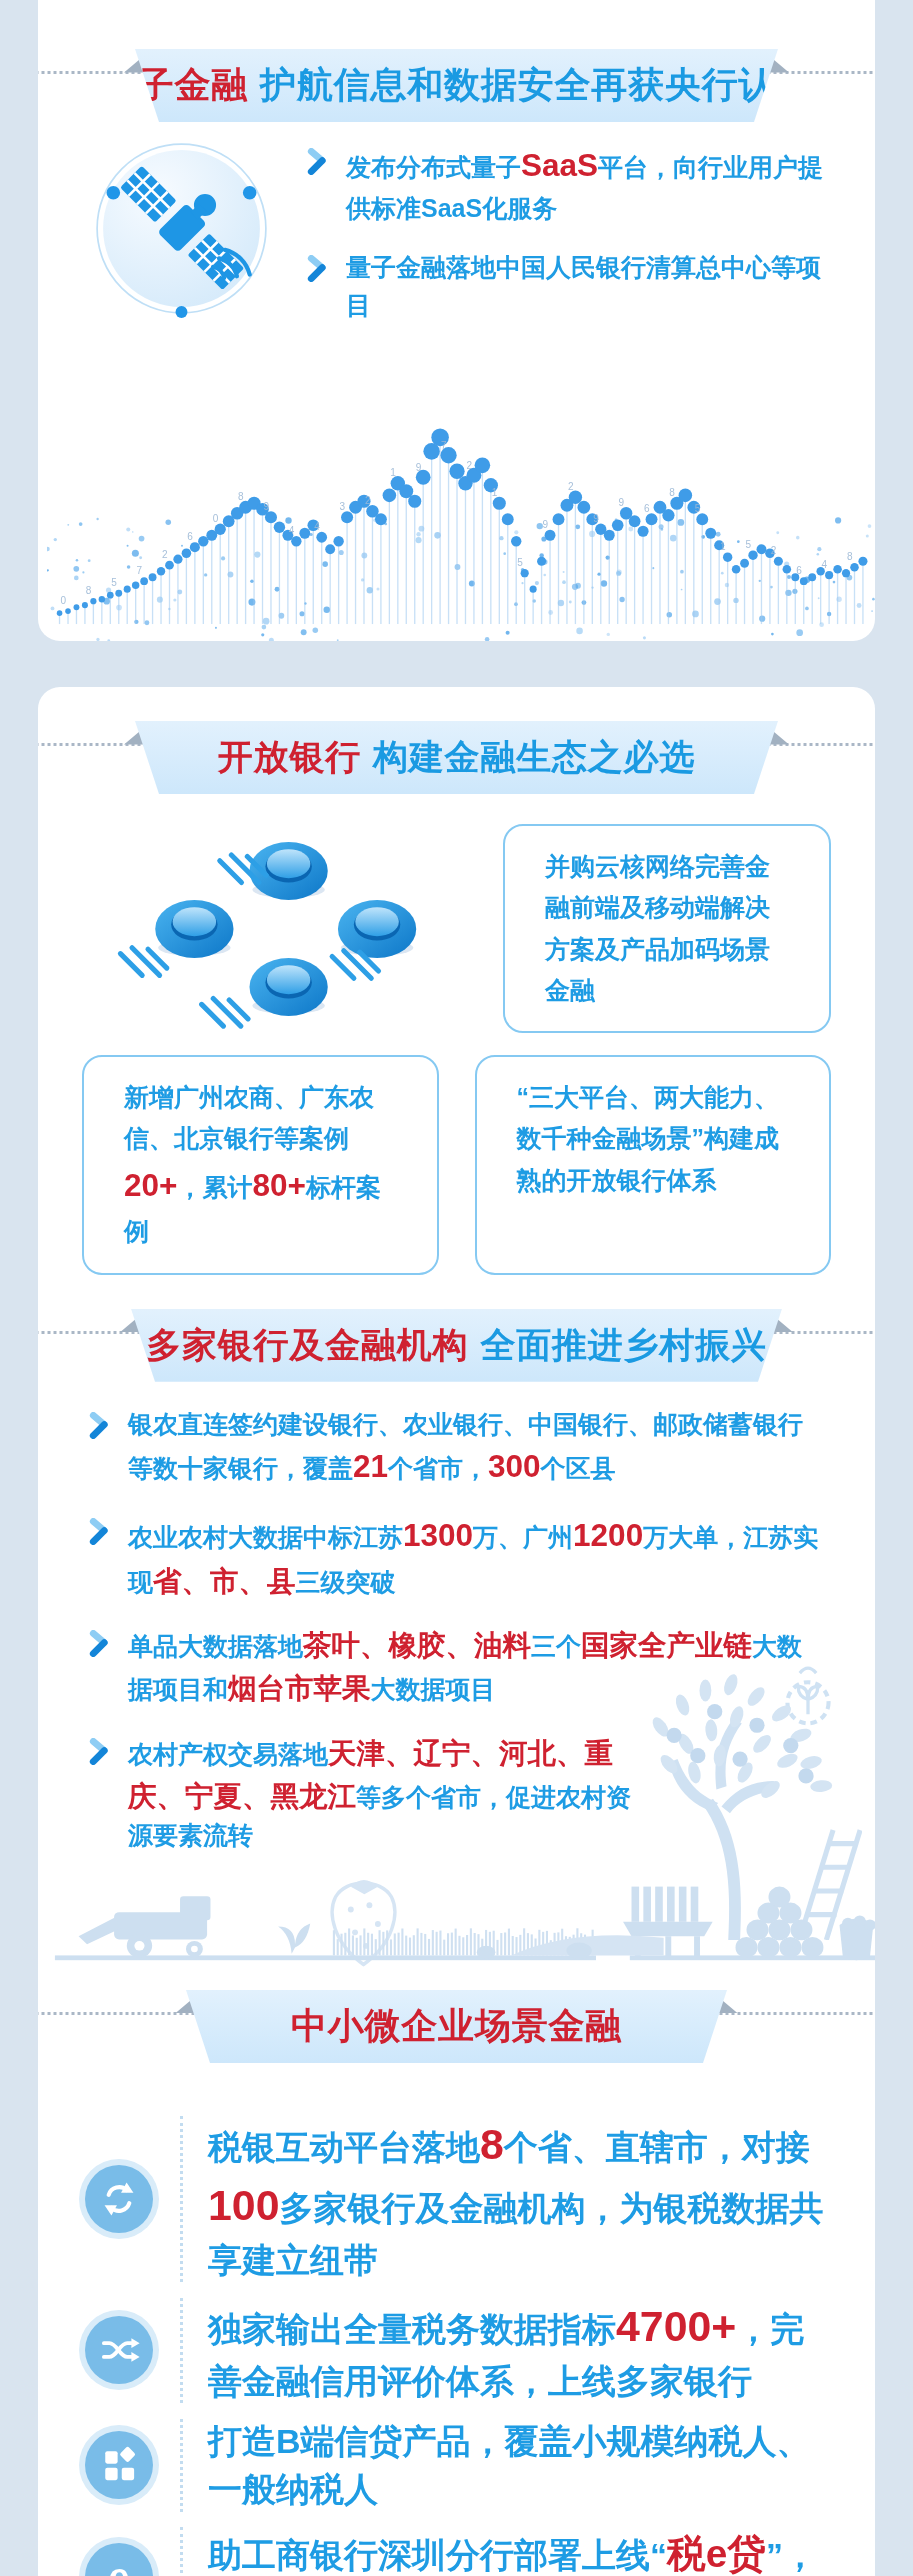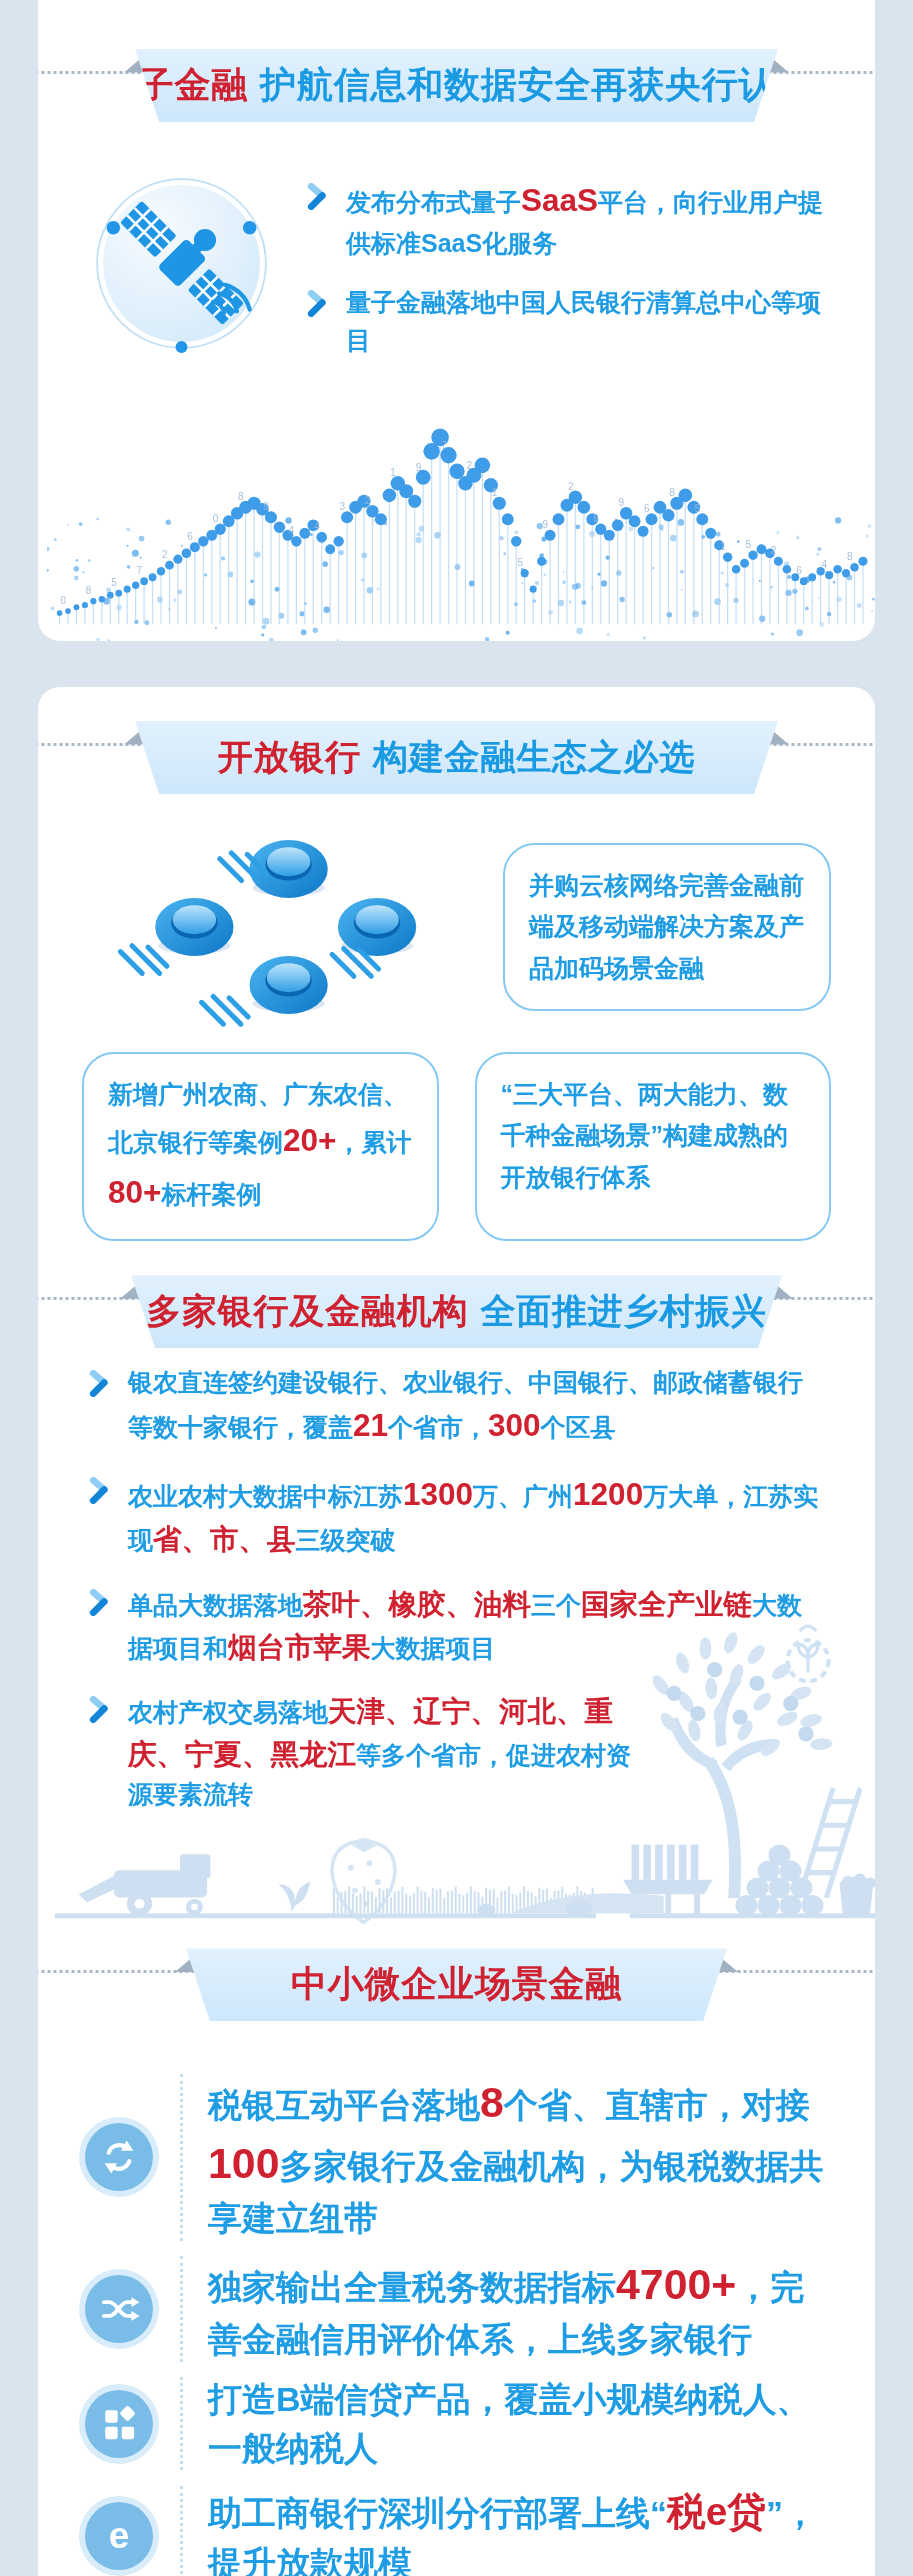--- a/index.html
+++ b/index.html
@@ -21,21 +21,21 @@
   .fold.fl{left:-11px;clip-path:polygon(0 100%,100% 0,100% 100%);}
   .fold.fr{right:-11px;clip-path:polygon(0 0,100% 100%,0 100%);}
   .ribbon{position:relative;height:73px;display:flex;align-items:center;justify-content:center;gap:12px;
     background:linear-gradient(180deg,#e2f1fd,#cde7fb);
     clip-path:polygon(0 0,100% 0,calc(100% - 24px) 100%,24px 100%);
     font-weight:bold;font-size:35px;letter-spacing:0.8px;white-space:nowrap;}
   .rb-hl{color:var(--red);}
   .rb-rest{color:#1a9ae2;}
 
   
-  .quantum-body{display:flex;padding:52px 41px 0 54px;}
+  .quantum-body{display:flex;padding:17px 41px 0 54px;}
   .satellite{flex:0 0 179px;}
   .bullets{list-style:none;flex:1;padding-left:36px;margin-top:3.4px;}
   .bullets li{position:relative;padding-left:39px;margin-bottom:22px;
     font-size:25px;line-height:1.5;color:var(--blue);font-weight:bold;}
   .chev{position:absolute;left:0;top:6px;}
   .sg-r{color:var(--red);font-size:1.14em;}
   .sg-num{color:var(--red);font-size:1.26em;font-weight:bold;}
   .stemchart{position:absolute;left:8.5px;right:0;bottom:0;height:222px;}
 
   
@@ -44,28 +44,28 @@
       radial-gradient(rgba(255,255,255,.22) 1.4px, transparent 1.4px),
       linear-gradient(100deg,#3fadec 0%,#1f98e2 45%,#2aa2e8 100%);
     background-size:12.7px 12.7px,100% 100%;}
   .band h1{color:#fff;font-size:39px;font-weight:bold;letter-spacing:1.7px;white-space:nowrap;}
   .bline{width:127px;height:2.5px;background:#fff;border-radius:1.7px;}
   .bdot{width:10px;height:10px;border-radius:50%;background:#fff;}
 
   
   .ob-row{display:flex;align-items:center;padding:0 44px;margin-top:30px;}
   .coins{flex:0 0 406px;}
-  .bluebox{border:2.5px solid var(--box-border);border-radius:32px;padding:20px 24px;
+  .bluebox{border:2.5px solid var(--box-border);border-radius:20px;padding:20px 40px;
     color:var(--blue);font-size:25px;line-height:1.65;font-weight:bold;}
   .ob-row .bluebox{flex:1;margin-left:15px;}
   .boxes-row{display:flex;gap:36px;padding:0 44px;margin-top:22px;}
   .boxes-row .bluebox{flex:1;}
 
   
-  .agri-bullets{position:relative;padding:0 51px;margin-top:16px;}
+  .agri-bullets{position:relative;padding:0 51px;margin-top:24px;}
   .agri-bullets .bullets{padding-left:0;}
   .agri-bullets li:nth-child(4){max-width:558px;}
   .tree{position:absolute;right:13.5px;bottom:-85px;width:254px;height:279px;}
   .gearwheat{position:absolute;right:34px;top:254px;width:66px;height:74px;}
   .strawb{position:absolute;left:279px;bottom:-118px;width:93px;height:110px;}
   .farm{position:relative;height:88px;margin-top:0;}
   .farm svg{display:block;width:100%;height:88px;}
 
   
   .sme-list{padding:51px 47px 8.5px;}

